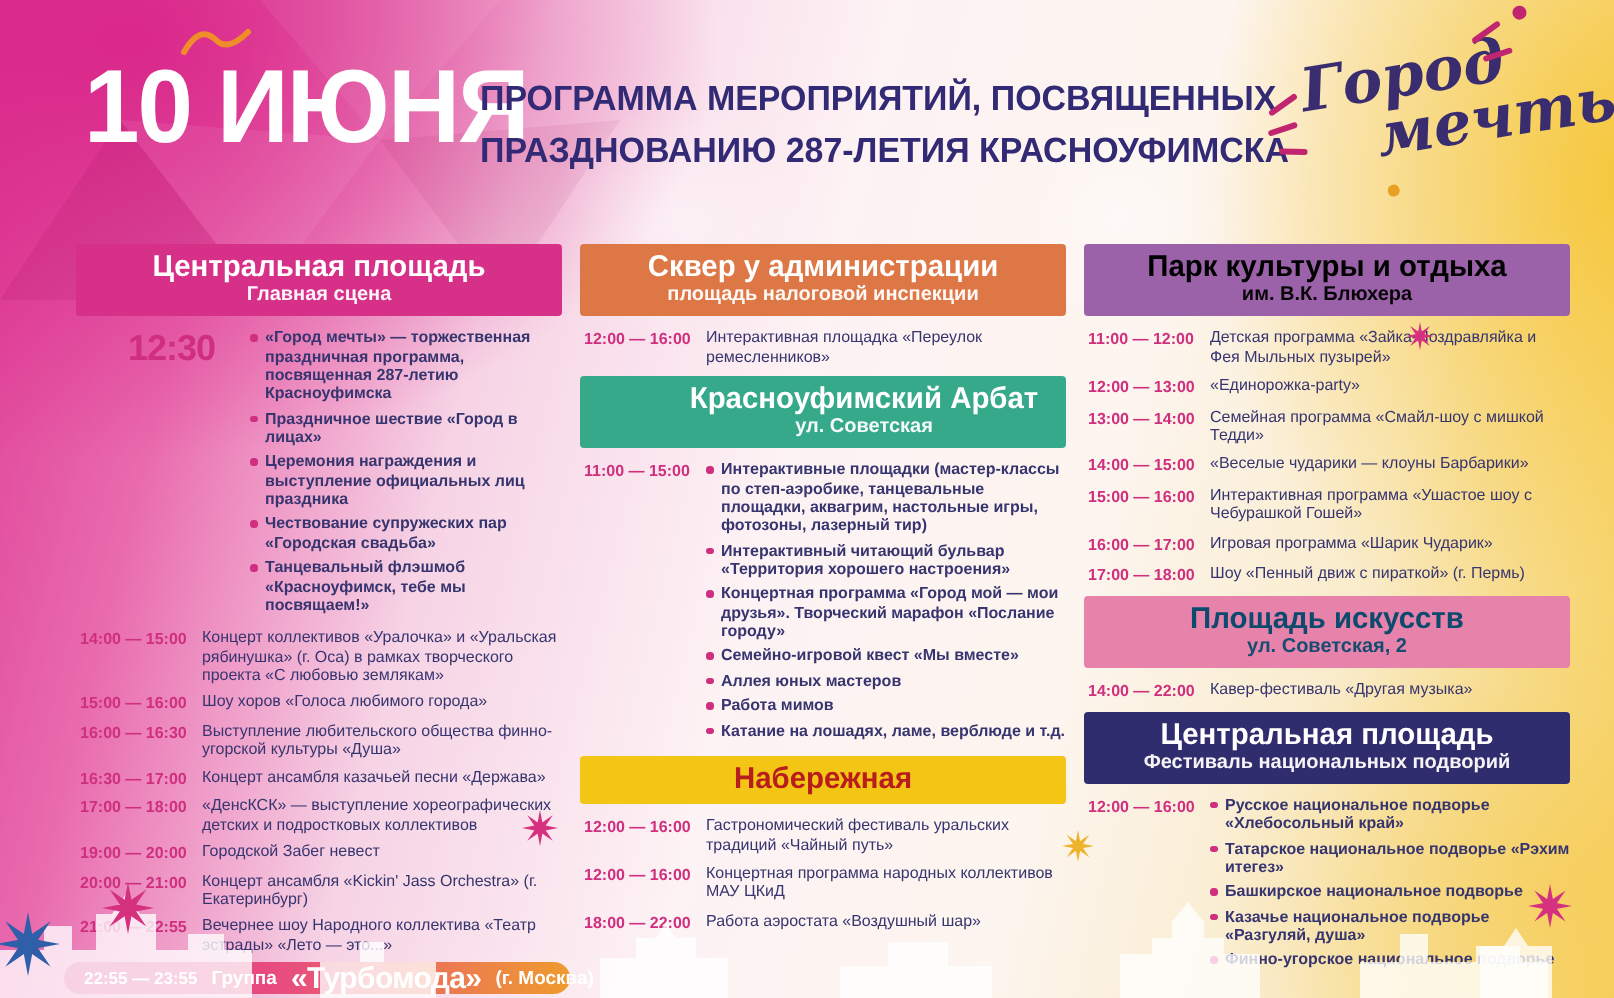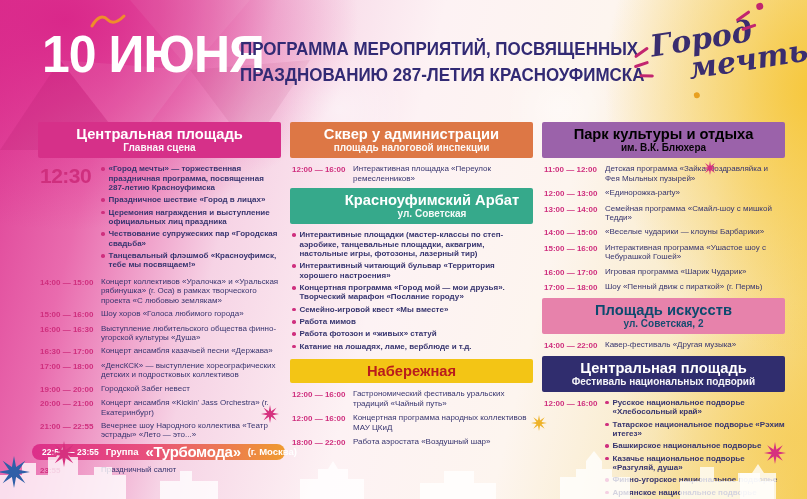--- a/index.html
+++ b/index.html
@@ -25,21 +25,21 @@
   .logo .l2{font-size:30px;line-height:1;margin:-2px 0 0 34px;}
   
   .columns{position:absolute;left:38px;top:122px;display:flex;gap:9px;}
   .col{width:243px;}
   .sec-head{border-radius:2px;text-align:center;color:#fff;padding:3px 4px 4px;margin-bottom:6px;}
   .sec-title{font-size:15px;font-weight:bold;line-height:1.15;transform:scaleX(.98);}
   .sec-sub{font-size:10px;font-weight:bold;line-height:1.2;opacity:.95;}
   .event{display:flex;margin:0 0 5px 2px;}
   .dense .event{margin-bottom:4px;}
   .time{width:61px;flex:none;font-weight:bold;color:#cf2f7e;font-size:8px;line-height:1.2;padding-top:1px;}
-  .time.big{font-size:21px;line-height:.95;padding-top:2px;letter-spacing:-.5px;}
+  .time.big{font-size:18px;line-height:.95;padding-top:2px;letter-spacing:-.5px;margin-left:24px;}
   .txt,.items{flex:1;font-size:8px;color:#37356f;line-height:1.17;font-weight:500;}
   .item{display:flex;gap:4px;margin-bottom:3px;font-weight:bold;}
   .dot{width:3.5px;height:3.5px;border-radius:50%;background:#cf2f7e;margin-top:3px;flex:none;}
   .banner{display:flex;align-items:center;gap:7px;margin:3px 0 5px -6px;width:calc(100% + 10px);
           height:16px;border-radius:14px;padding:0 10px;box-sizing:border-box;color:#fff;
           background:linear-gradient(90deg,#dc2f8a 0%,#e84f7d 45%,#ef9b2f 100%);}
   .banner .b-time{font-size:8.5px;font-weight:bold;white-space:nowrap;}
   .banner .b-pre,.banner .b-post{font-size:9.5px;font-weight:bold;white-space:nowrap;}
   .banner .b-main{font-size:15px;font-weight:bold;white-space:nowrap;letter-spacing:-.3px;}
   .skyline{position:absolute;left:0;bottom:0;width:807px;height:64px;pointer-events:none;}
@@ -179,44 +179,45 @@
             <div class="time">12:00 — 16:00</div>
             <div class="txt">Интерактивная площадка «Переулок ремесленников»</div>
           </div>
         </section>
         <section>
           <div class="sec-head" style="background: rgb(54, 169, 139); color: rgb(255, 255, 255); padding-left: 45px;">
             <div class="sec-title">Красноуфимский Арбат</div>
             <div class="sec-sub">ул. Советская</div>
           </div>
           <div class="event">
+            <div class="time">11:00 — 15:00</div>
             <div class="items">
               <div class="item">
                 <span class="dot"></span>
                 <span>Интерактивные площадки (мастер-классы по степ-аэробике, танцевальные площадки, аквагрим, настольные игры, фотозоны, лазерный тир)</span>
               </div>
               <div class="item">
                 <span class="dot"></span>
                 <span>Интерактивный читающий бульвар «Территория хорошего настроения»</span>
               </div>
               <div class="item">
                 <span class="dot"></span>
                 <span>Концертная программа «Город мой — мои друзья». Творческий марафон «Послание городу»</span>
               </div>
               <div class="item">
                 <span class="dot"></span>
                 <span>Семейно-игровой квест «Мы вместе»</span>
               </div>
               <div class="item">
                 <span class="dot"></span>
+                <span>Аллея юных мастеров</span>
+              </div>
+              <div class="item">
+                <span class="dot"></span>
                 <span>Работа мимов</span>
-              </div>
-              <div class="item">
-                <span class="dot"></span>
-                <span>Работа фотозон и «живых» статуй</span>
               </div>
               <div class="item">
                 <span class="dot"></span>
                 <span>Катание на лошадях, ламе, верблюде и т.д.</span>
               </div>
             </div>
           </div>
         </section>
         <section>
           <div class="sec-head" style="background: rgb(243, 197, 21); color: #b91c1c;">
@@ -301,24 +302,20 @@
                 <span class="dot"></span>
                 <span>Башкирское национальное подворье</span>
               </div>
               <div class="item">
                 <span class="dot"></span>
                 <span>Казачье национальное подворье «Разгуляй, душа»</span>
               </div>
               <div class="item">
                 <span class="dot"></span>
                 <span>Финно-угорское национальное подворье</span>
-              </div>
-              <div class="item">
-                <span class="dot"></span>
-                <span>Армянское национальное подворье</span>
               </div>
             </div>
           </div>
         </section>
       </div>
     </div>
 
   <svg class="skyline" viewBox="0 0 807 64">
     <g fill="rgba(255,255,255,0.78)">
       <path d="M0,64 V40 h22 v-12 h14 v12 h12 V22 h8 l7,-10 7,10 h8 v18 h16 v-8 h18 v8 h14 v24 Z"></path>

